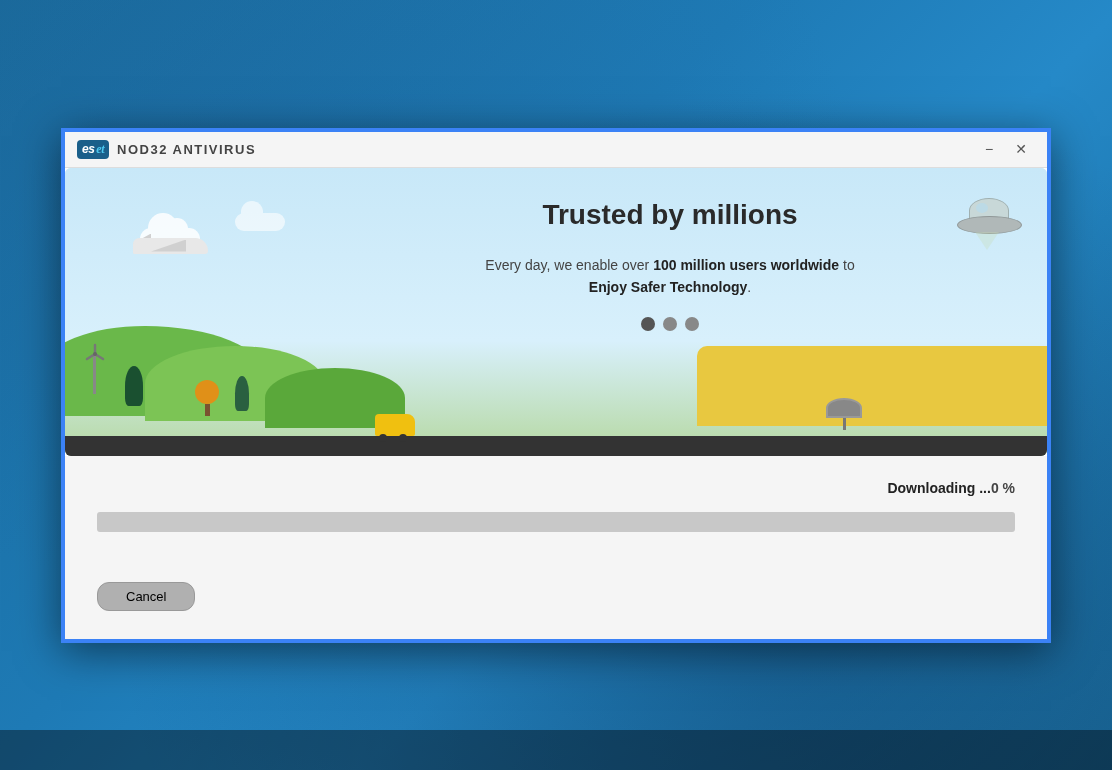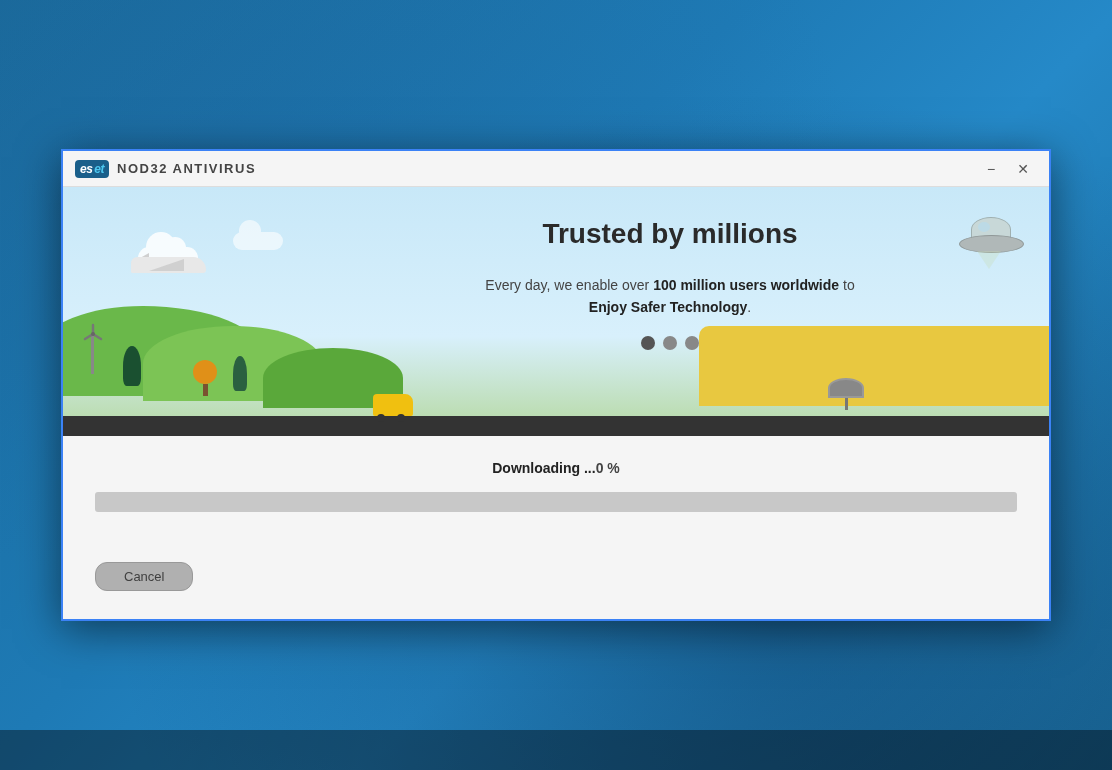--- a/index.html
+++ b/index.html
@@ -32,21 +32,21 @@
       left: 0;
       right: 0;
       height: 40px;
       background: rgba(0,0,0,0.4);
     }
 
     .window {
       position: relative;
       width: 990px;
       background: #fff;
-      border: 2px solid #3b82f6;
+      border: 4px solid #3b82f6;
       box-shadow: 0 8px 40px rgba(0,0,0,0.5);
       display: flex;
       flex-direction: column;
       z-index: 10;
     }
 
     
     .title-bar {
       display: flex;
       align-items: center;
@@ -79,20 +79,21 @@
       letter-spacing: -0.5px;
       font-style: italic;
     }
 
     .eset-badge .et {
       color: #4dc8f0;
       font-weight: 900;
       font-size: 12px;
       letter-spacing: -0.5px;
       font-style: italic;
+      font-family: Liberation Serif, serif;
     }
 
     .title-bar-text {
       font-size: 13px;
       font-weight: 600;
       color: #444;
       letter-spacing: 1.5px;
       text-transform: uppercase;
     }
 
@@ -112,24 +113,25 @@
       align-items: center;
       justify-content: center;
       font-size: 14px;
       color: #555;
       border-radius: 2px;
     }
 
     
     .banner {
       background: linear-gradient(180deg, #d0eaf8 0%, #b8ddf5 100%);
-      height: 249px;
+      height: 288px;
       position: relative;
       overflow: hidden;
       flex-shrink: 0;
+      border-radius: 6px;
     }
 
     
     .banner-sky {
       position: absolute;
       inset: 0;
       background: linear-gradient(180deg, #c8e8f8 0%, #d8f0fc 60%, #b5d8a0 100%);
     }
 
     
@@ -454,21 +456,21 @@
     
     .content {
       background: #f5f5f5;
       padding: 24px 32px 28px 32px;
       flex: 1;
     }
 
     .download-row {
       display: flex;
       align-items: center;
-      justify-content: center;
+      justify-content: flex-end;
       margin-bottom: 16px;
     }
 
     .download-label {
       font-size: 14px;
       font-weight: 700;
       color: #222;
     }
 
     .download-percent {
@@ -493,21 +495,21 @@
     }
 
     .cancel-area {
       margin-top: 50px;
       display: flex;
       align-items: center;
     }
 
     .cancel-btn {
       background: #b0b0b0;
-      color: #404040;
+      color: #000000;
       border: 1px solid #999;
       padding: 6px 28px;
       font-size: 13px;
       cursor: pointer;
       border-radius: 12px;
       font-family: 'Segoe UI', Arial, sans-serif;
     }
   </style>
 </head>
 <body>

